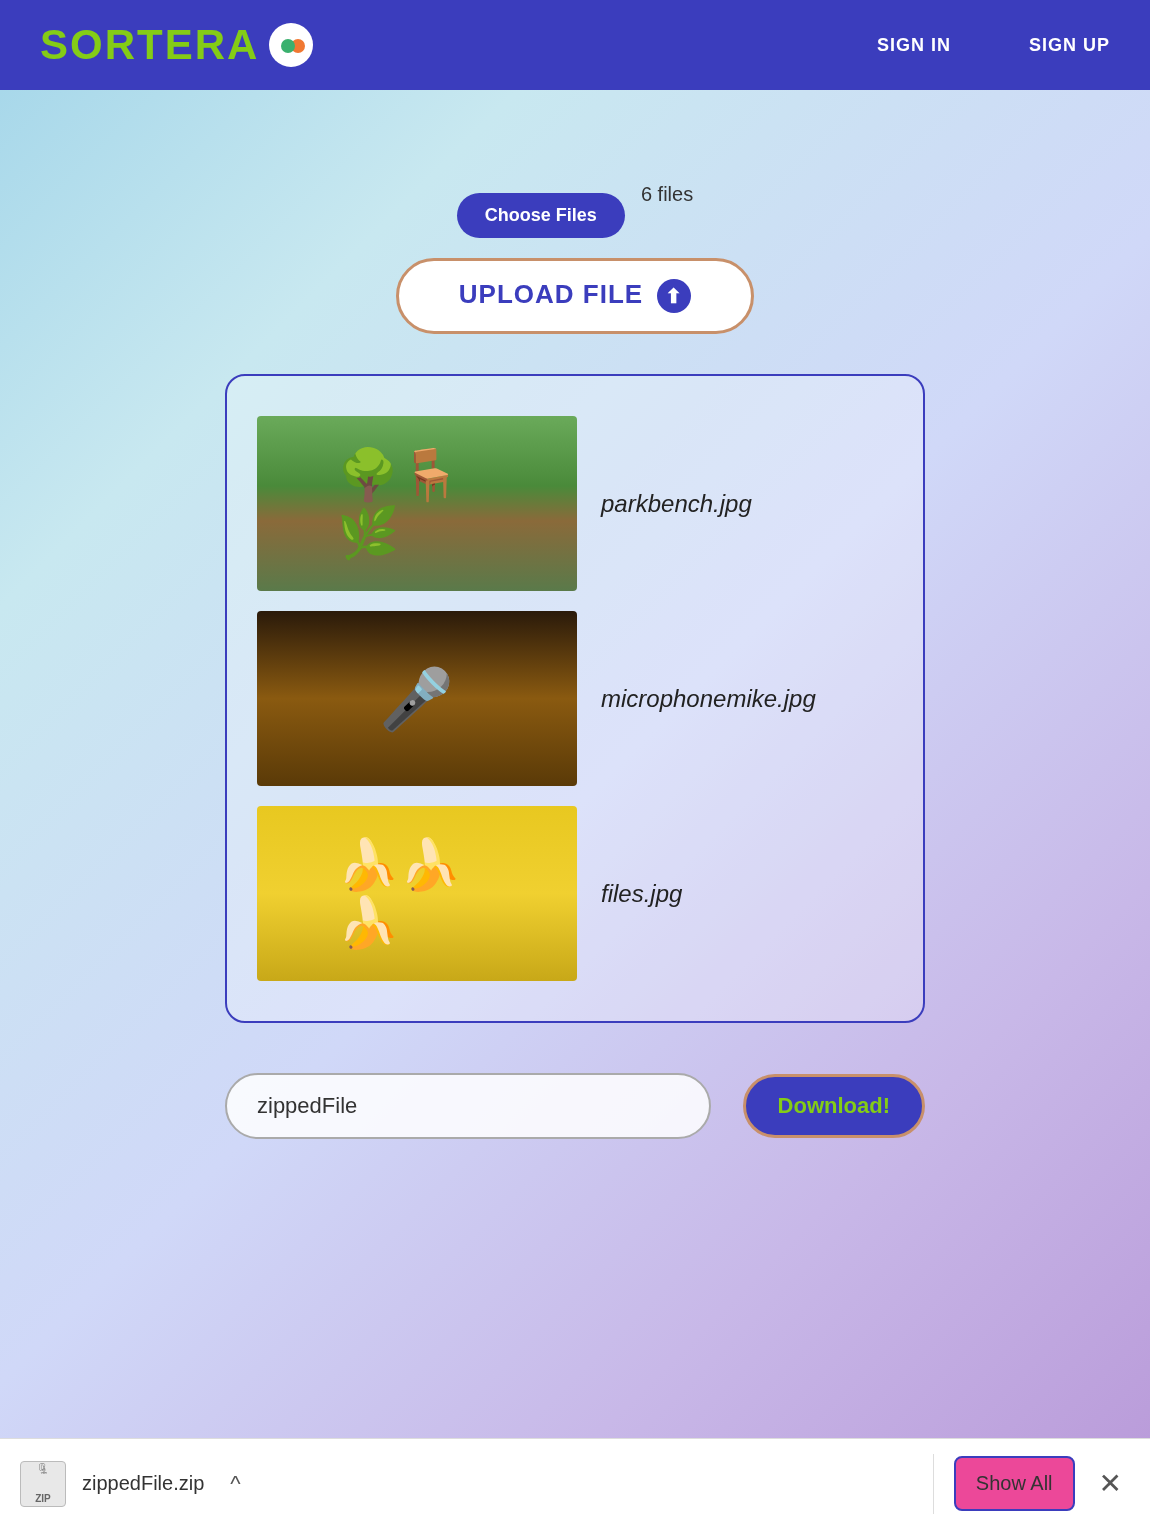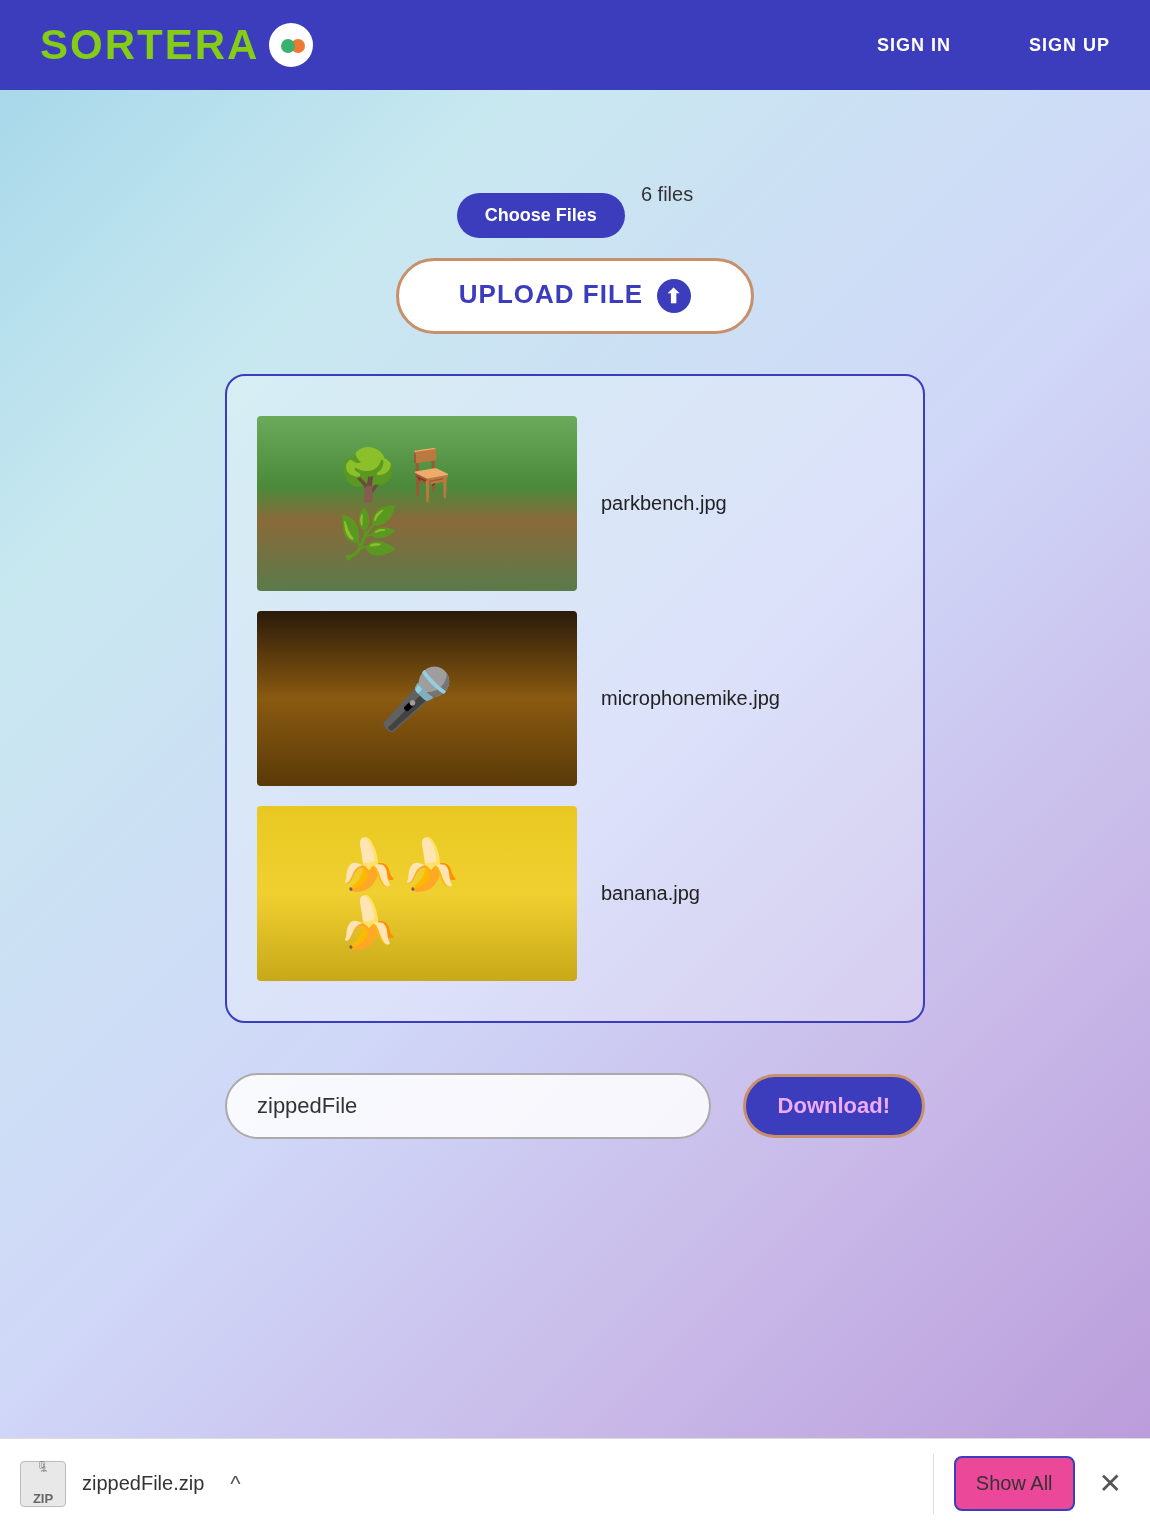--- a/index.html
+++ b/index.html
@@ -226,23 +226,24 @@
     .thumb-banana::before {
       content: '🍌🍌🍌';
       position: absolute;
       top: 50%;
       left: 50%;
       transform: translate(-50%, -50%);
       font-size: 50px;
     }
 
     .file-name {
-      font-size: 20px;
+      font-size: 24px;
       color: #222;
       font-weight: 400;
+      font-style: italic;
     }
 
     
     #download-section {
       display: flex;
       align-items: center;
       gap: 32px;
       width: 700px;
     }
 
@@ -252,21 +253,21 @@
       border-radius: 40px;
       padding: 18px 30px;
       font-size: 22px;
       background: rgba(255,255,255,0.85);
       color: #333;
       outline: none;
     }
 
     #download-btn {
       background: #3b3dbd;
-      color: #f0abfc;
+      color: #84cc16;
       border: 3px solid #c8906a;
       border-radius: 40px;
       padding: 16px 32px;
       font-size: 22px;
       font-weight: 700;
       cursor: pointer;
       white-space: nowrap;
     }
 
     
@@ -298,21 +299,21 @@
       border-radius: 4px;
       display: flex;
       flex-direction: column;
       align-items: center;
       justify-content: center;
       font-size: 10px;
       color: #666;
     }
 
     #zip-icon-label {
-      font-size: 13px;
+      font-size: 10px;
       font-weight: 700;
       color: #666;
       margin-top: 19px;
     }
 
     #download-filename {
       font-size: 20px;
       color: #333;
     }
 
@@ -394,21 +395,21 @@
       <span class="file-name">parkbench.jpg</span>
     </div>
 
     <div class="file-item">
       <div class="file-thumbnail thumb-microphone"></div>
       <span class="file-name">microphonemike.jpg</span>
     </div>
 
     <div class="file-item">
       <div class="file-thumbnail thumb-banana"></div>
-      <span class="file-name">banana.jpg</span>
+      <span class="file-name">files.jpg</span>
     </div>
   </div>
 
   <div id="download-section">
     <input id="zip-name-input" type="text" value="zippedFile" placeholder="zippedFile" style="">
     <button id="download-btn">Download!</button>
   </div>
 
 </div>
 

